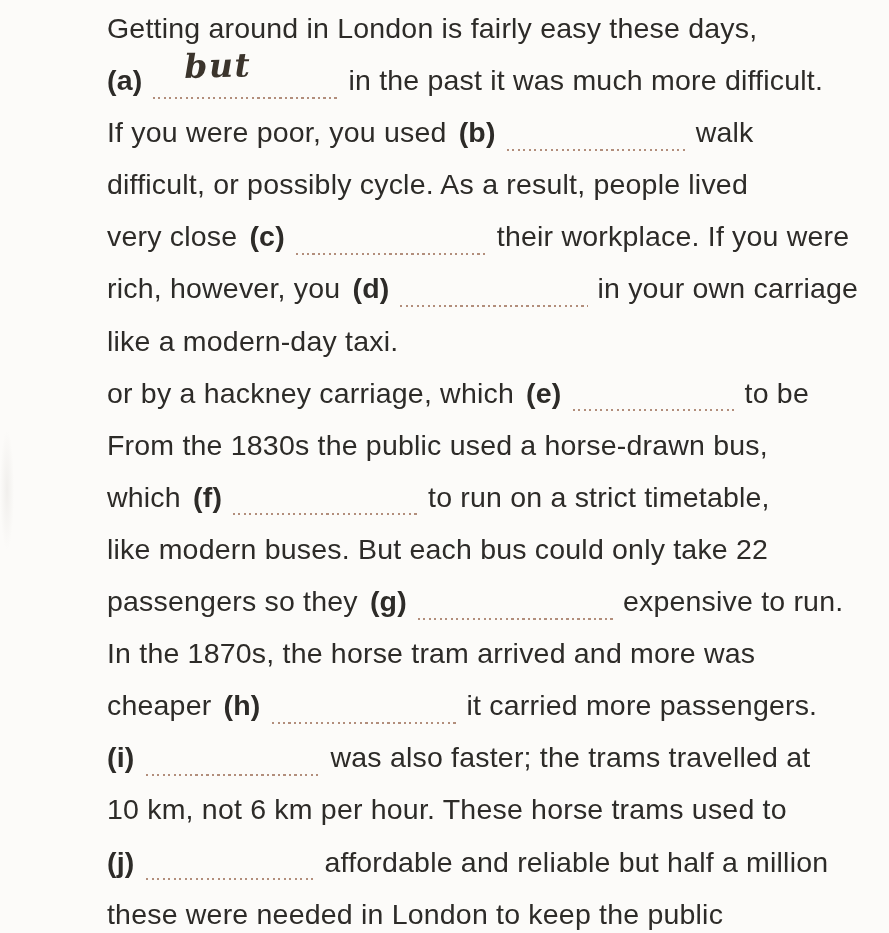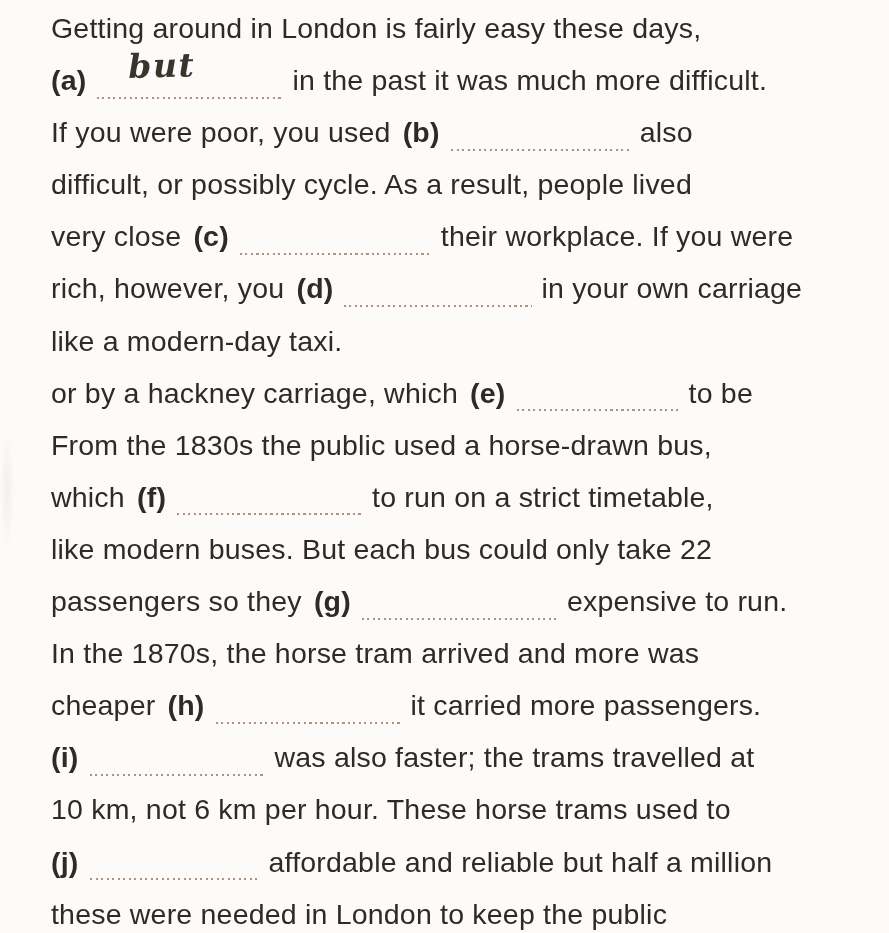--- a/index.html
+++ b/index.html
@@ -11,21 +11,21 @@
   *{margin:0;padding:0;box-sizing:border-box;}
   html,body{width:889px;height:933px;overflow:hidden;}
   body{
     background:var(--bg);
     font-family:"Liberation Sans", sans-serif;
     color:var(--ink);
   }
   .page{
     position:relative;
     width:889px;height:933px;
-    padding:2px 6px 0 51px;
+    padding:2px 6px 0 107px;
   }
   .line{
     line-height:52.1px;
     font-size:28.5px;
     white-space:nowrap;
     letter-spacing:.2px;
   }
   .lbl{
     font-weight:700;
     margin-right:9px;
@@ -68,21 +68,21 @@
   <div class="line">
     <span>Getting around in London is fairly easy these days,</span>
   </div>
 
   <div class="line">
     <span class="lbl">(a)</span><span class="blank" style="width:186px"><span class="ans">but</span></span><span>in the past it was much more difficult.</span>
   </div>
 
   <div class="line">
     <span>If you were poor, you used</span>
-    <span class="lbl" style="margin-left:4px">(b)</span><span class="blank" style="width:180px"></span><span>also</span>
+    <span class="lbl" style="margin-left:4px">(b)</span><span class="blank" style="width:180px"></span><span>walk</span>
   </div>
 
   <div class="line">
     <span>difficult, or possibly cycle. As a result, people lived</span>
   </div>
 
   <div class="line">
     <span>very close</span>
     <span class="lbl" style="margin-left:4px">(c)</span><span class="blank" style="width:192px"></span><span>their workplace. If you were</span>
   </div>

